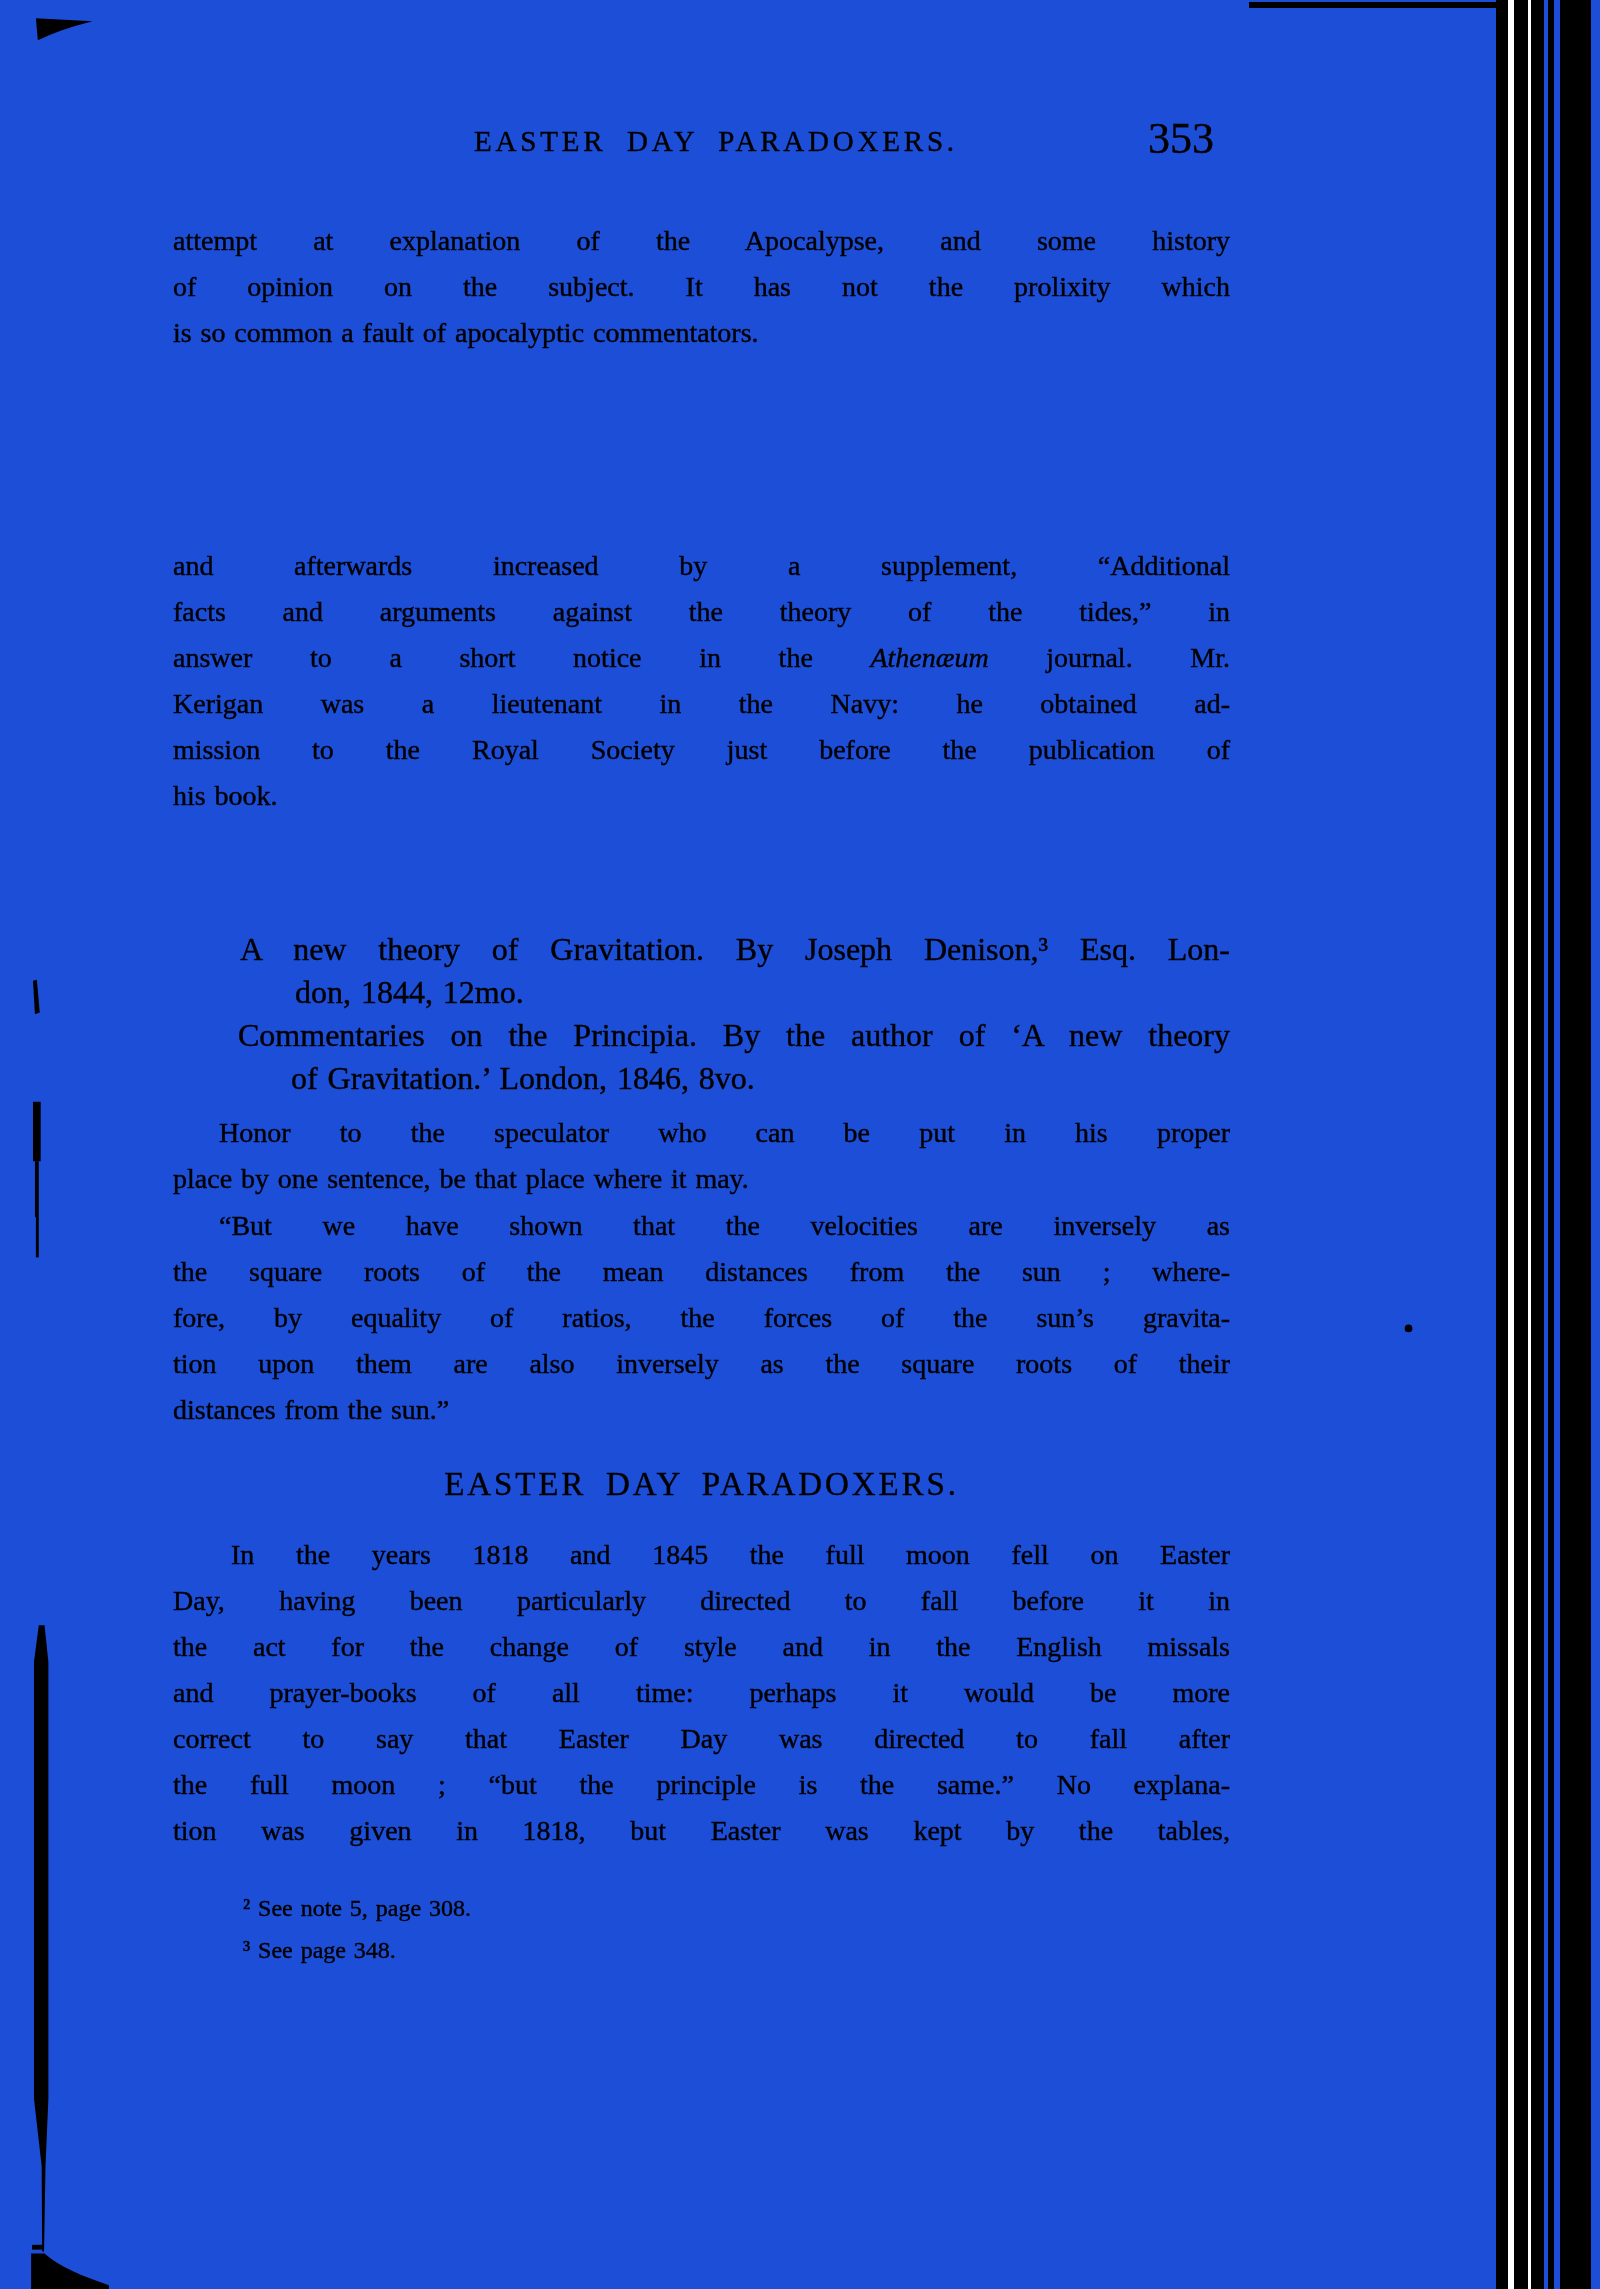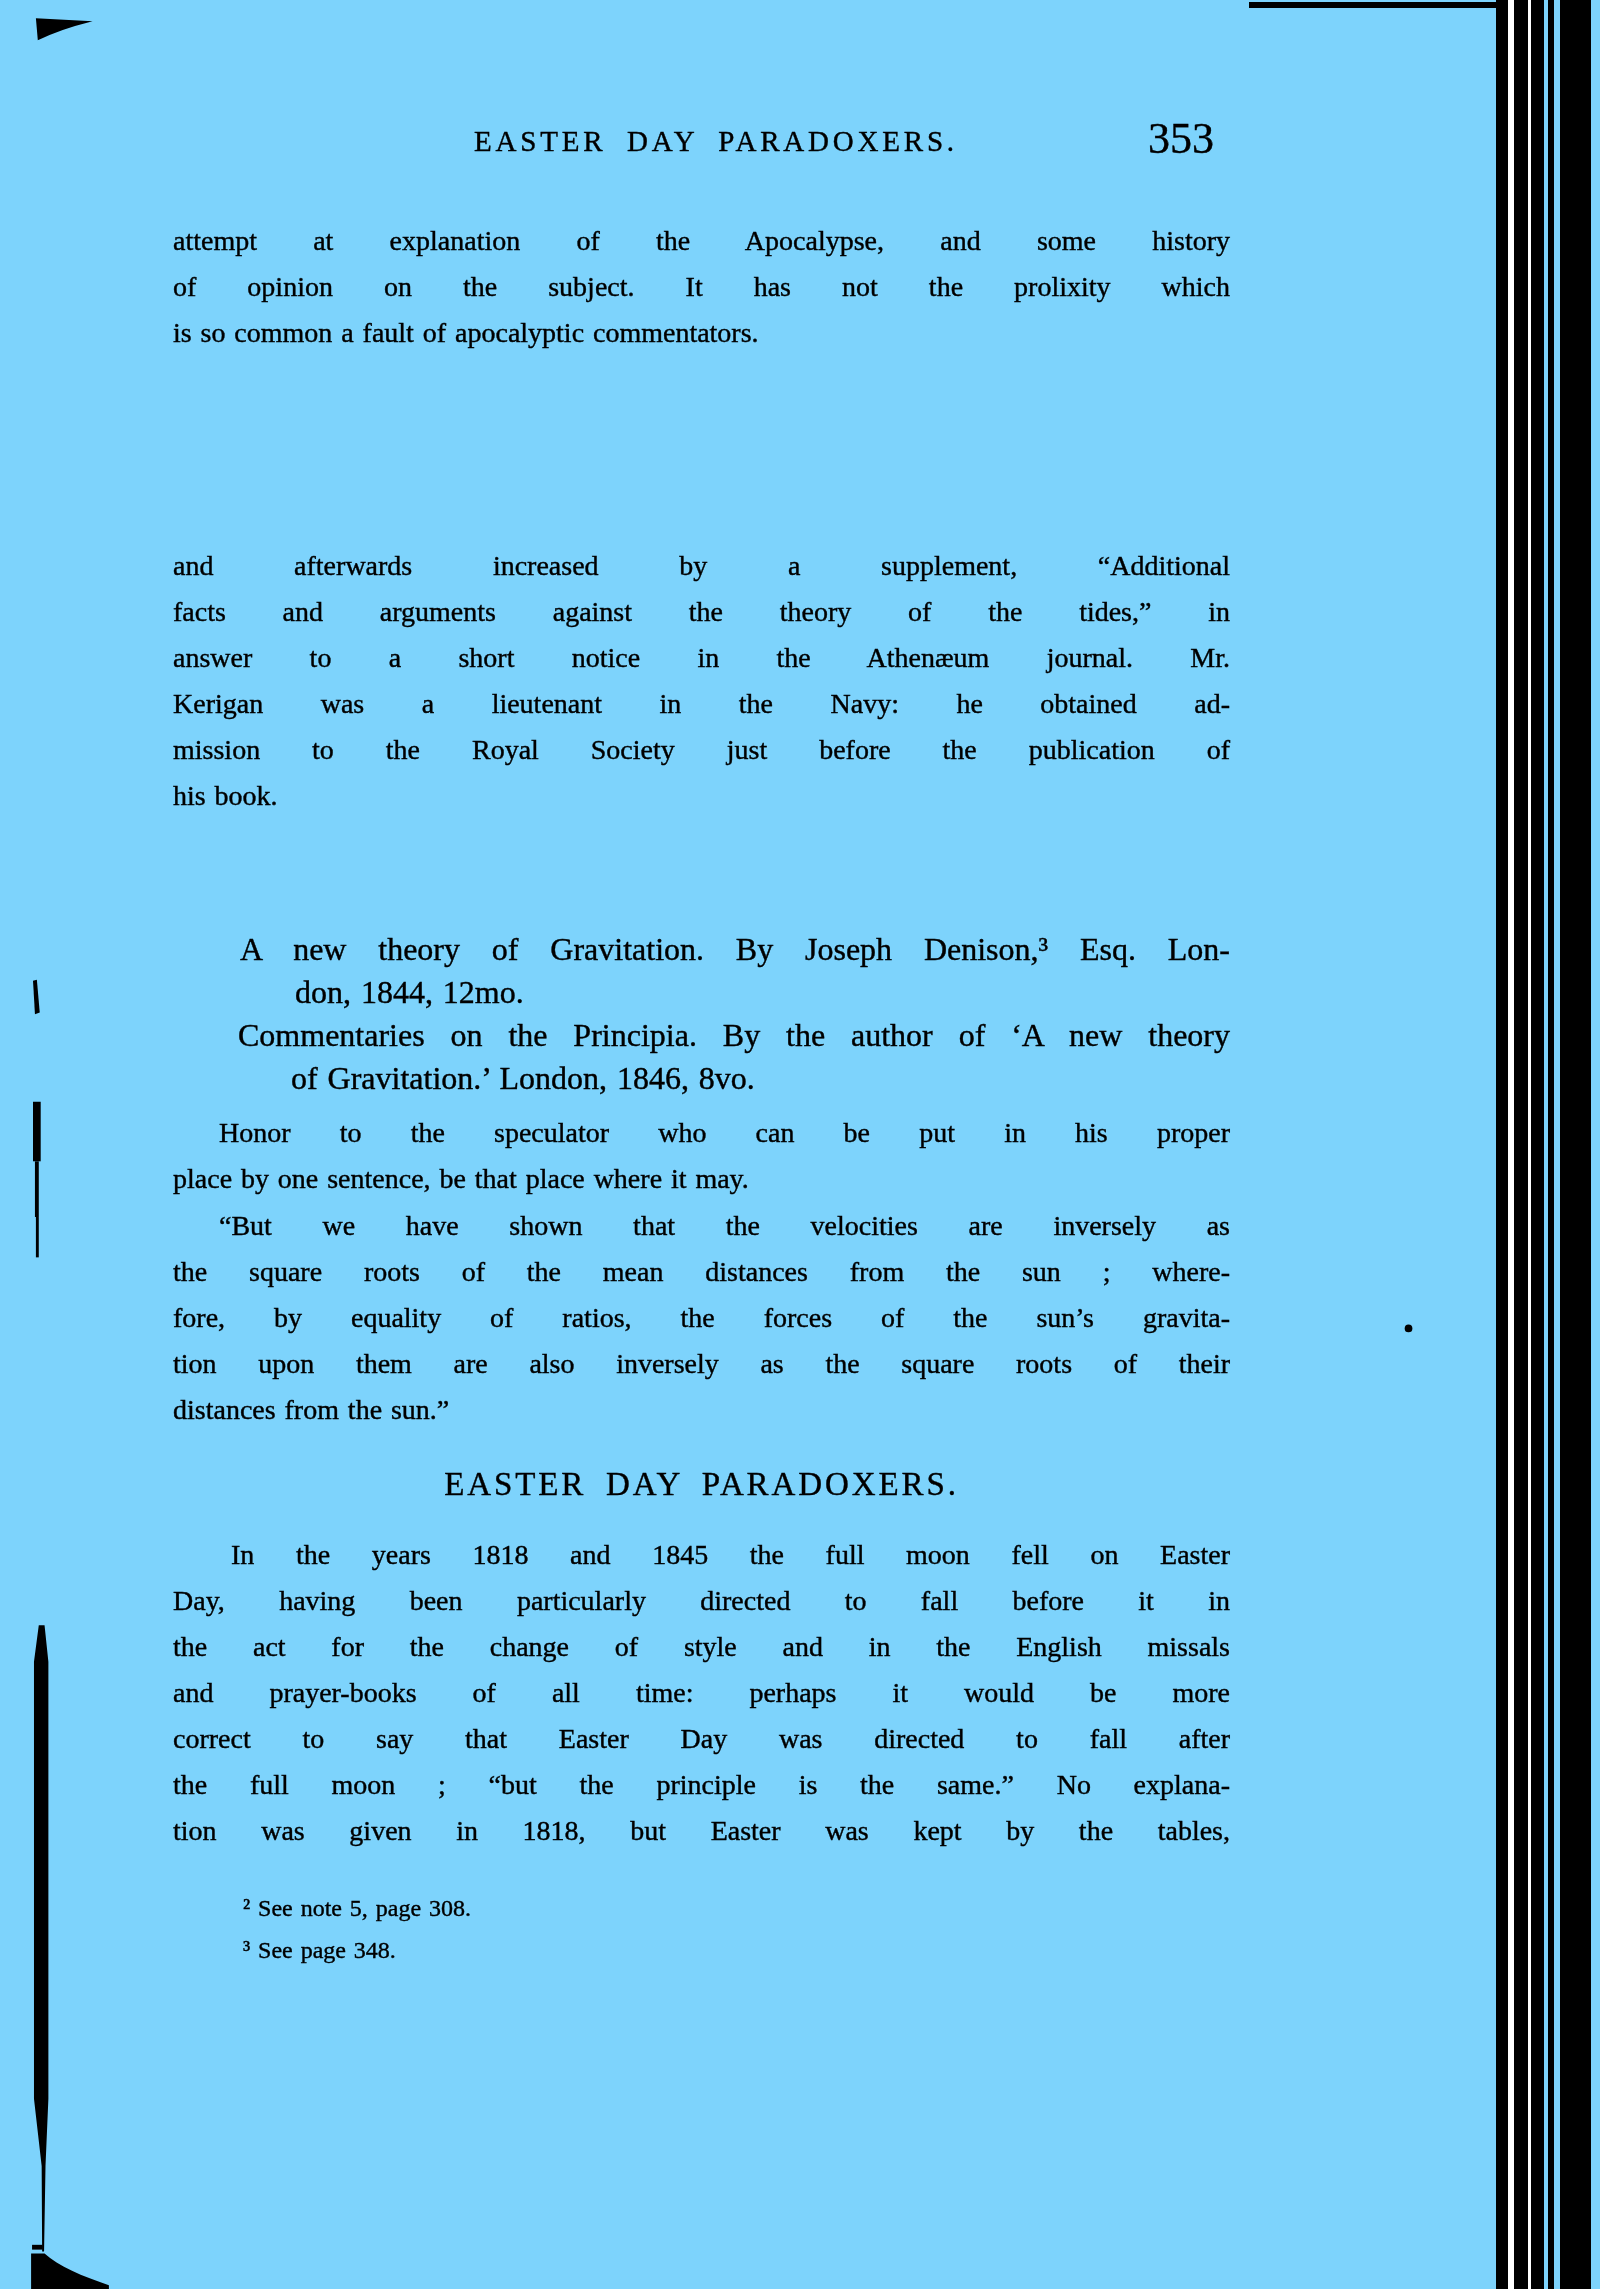--- a/index.html
+++ b/index.html
@@ -1,29 +1,29 @@
 <!DOCTYPE html>
 <html><head>
 <meta charset="utf-8">
 <style>
   html,body{margin:0;padding:0;background:#ffffff;}
   .page{
-    position:relative;width:1601px;height:2289px;background:#7dd3fc;
+    position:relative;width:1601px;height:2289px;background:#1d4ed8;
     overflow:hidden;color:#000;
     font-family:"Liberation Serif","DejaVu Serif",serif;
     -webkit-text-stroke:0.4px #000;
   }
   .block{position:absolute;left:173px;width:1057px;}
   .para{font-size:28px;line-height:46px;}
   .bib{font-size:32px;line-height:43px;}
   .fnblock{font-size:24px;line-height:42px;}
   .line{text-align:justify;text-align-last:justify;word-spacing:1.9px;}
   .line.last{text-align-last:left;}
   .fnblock .line{text-align-last:left;}
-  .italic{}
+  .italic{font-style:italic;}
   .running-title{
     position:absolute;left:474px;top:125px;
     font-size:29px;letter-spacing:3.8px;word-spacing:9.6px;white-space:nowrap;
   }
   .page-number{position:absolute;top:113px;right:387px;font-size:44px;}
   .section-heading{
     position:absolute;left:173px;width:1057px;top:1466px;text-align:center;
     font-size:33px;letter-spacing:2.9px;word-spacing:8.6px;
   }
   

